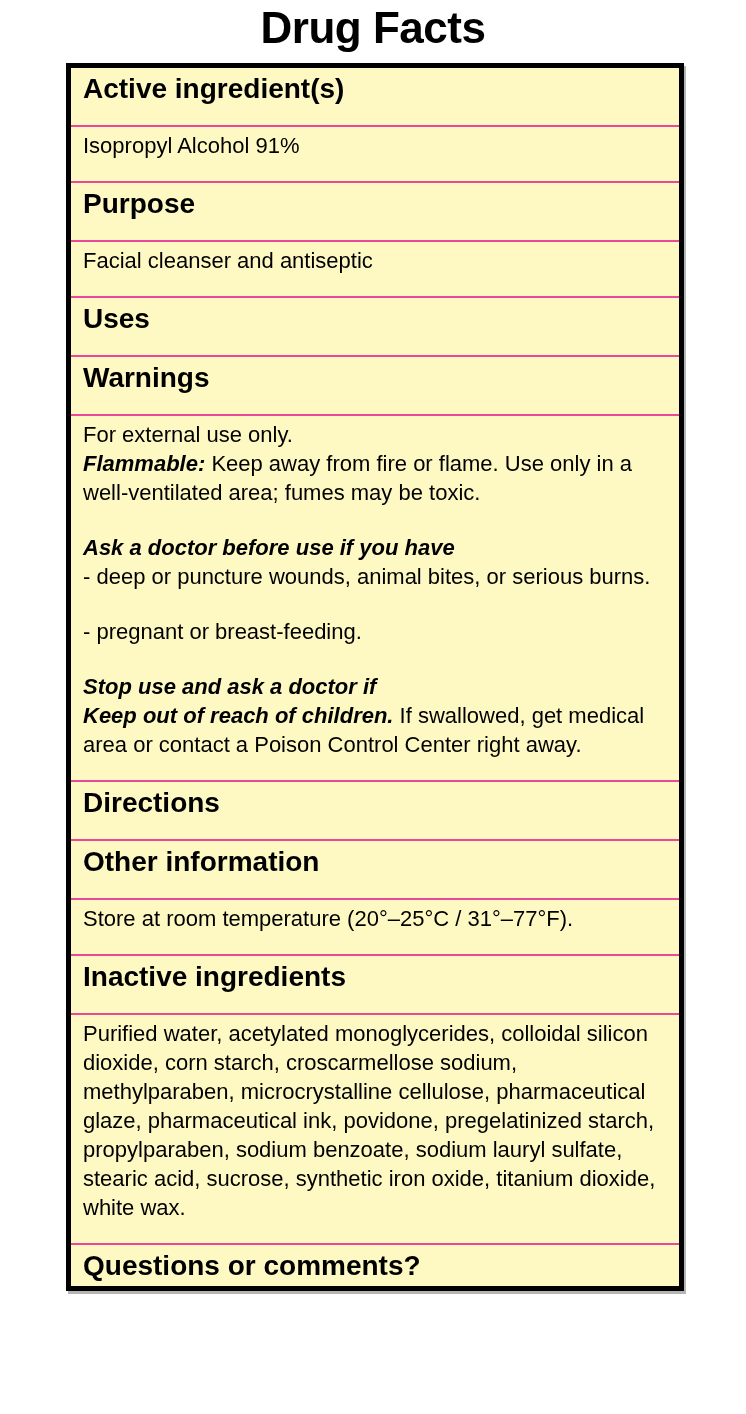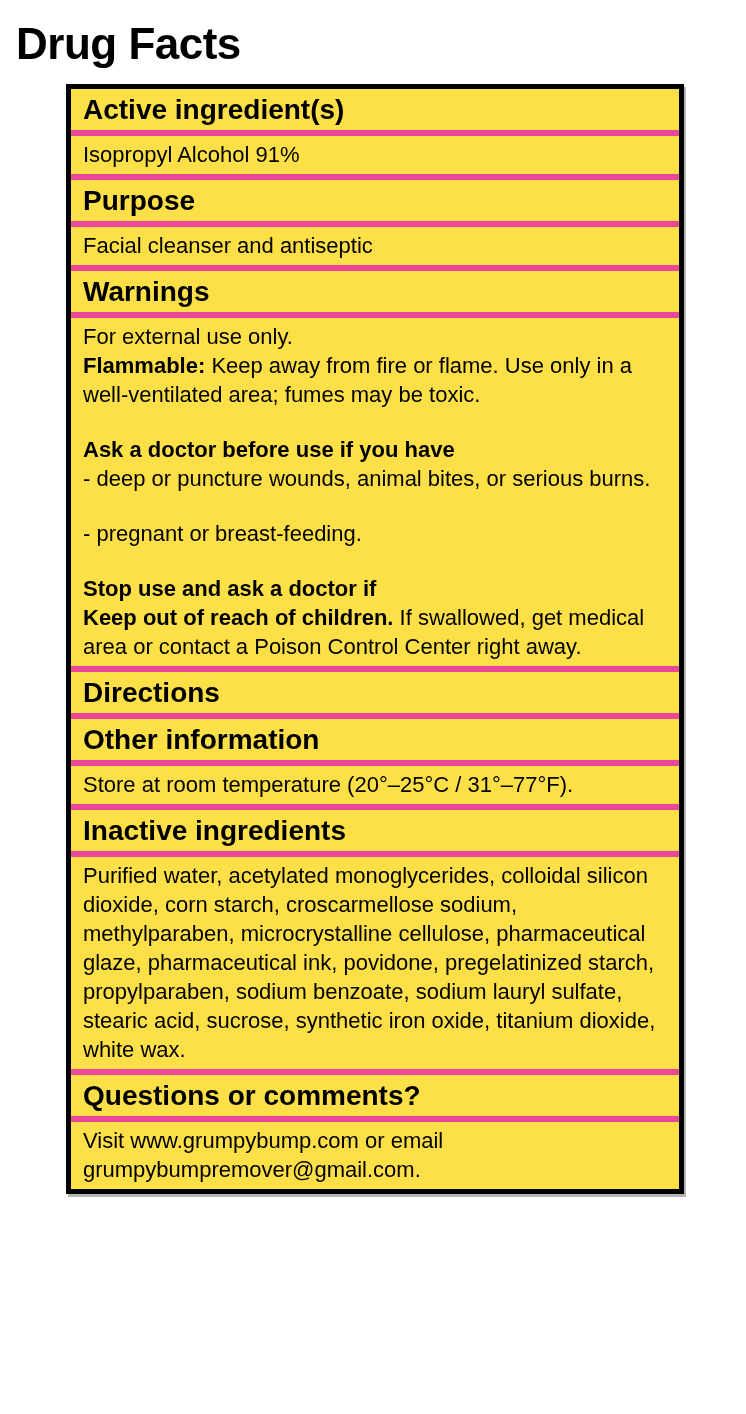--- a/index.html
+++ b/index.html
@@ -5,68 +5,70 @@
   html, body { margin: 0; padding: 0; background: #ffffff; }
   .page {
     width: 746px; height: 1414px;
     background: #ffffff;
     color: #000;
     font-family: "Liberation Sans", sans-serif;
     position: relative;
     overflow: hidden;
   }
   .title {
-    margin: 16px;
+    margin: 0;
     padding-top: 4px;
+    text-align: center;
     font-size: 44px;
     font-weight: bold;
     letter-spacing: -0.5px;
     line-height: 1.1;
   }
   .facts-box {
     width: 618px;
     margin: 11px auto 0 auto;
     margin-left: 66px;
     border: 5px solid #000;
     box-shadow: 2px 3px 0 rgba(120,120,120,0.55);
     box-sizing: border-box;
-    background: #fde047;
+    background: #fef9c3;
   }
   .row { box-sizing: border-box; }
-  .row + .row { border-top: 6px solid #ec4899; }
+  .row + .row { border-top: 2px solid #ec4899; margin-top: 16px; }
   .row.heading {
     font-size: 28px;
     font-weight: bold;
     line-height: 30px;
     padding: 6px 12px 5px 12px;
   }
   .row.body {
     font-size: 22px;
     line-height: 29px;
     padding: 4px 12px 5px 12px;
   }
   .para { margin: 0; }
   .para.gap-after { margin-bottom: 26px; }
-  .bold-inline { font-weight: bold; }
+  .bold-inline { font-weight: bold; font-style: italic; }
 </style>
 </head>
 <body>
 
 <div class="page">
 
   <h1 class="title">Drug Facts</h1>
 
   <div class="facts-box">
 
     <div class="row heading">Active ingredient(s)</div>
     <div class="row body">Isopropyl Alcohol 91%</div>
 
     <div class="row heading">Purpose</div>
     <div class="row body">Facial cleanser and antiseptic</div>
 
+    <div class="row heading">Uses</div>
 
     <div class="row heading">Warnings</div>
     <div class="row body">
       <p class="para">For external use only.</p>
       <p class="para gap-after"><span class="bold-inline">Flammable:</span><span> Keep away from fire or flame. Use only in a well-ventilated area; fumes may be toxic.</span></p>
       <p class="para bold-inline">Ask a doctor before use if you have</p>
       <p class="para gap-after">- deep or puncture wounds, animal bites, or serious burns.</p>
       <p class="para gap-after">- pregnant or breast-feeding.</p>
       <p class="para bold-inline">Stop use and ask a doctor if</p>
       <p class="para"><span class="bold-inline">Keep out of reach of children.</span><span> If swallowed, get medical area or contact a Poison Control Center right away.</span></p>
@@ -74,16 +76,15 @@
 
     <div class="row heading">Directions</div>
 
     <div class="row heading">Other information</div>
     <div class="row body">Store at room temperature (20°–25°C / 31°–77°F).</div>
 
     <div class="row heading">Inactive ingredients</div>
     <div class="row body">Purified water, acetylated monoglycerides, colloidal silicon dioxide, corn starch, croscarmellose sodium, methylparaben, microcrystalline cellulose, pharmaceutical glaze, pharmaceutical ink, povidone, pregelatinized starch, propylparaben, sodium benzoate, sodium lauryl sulfate, stearic acid, sucrose, synthetic iron oxide, titanium dioxide, white wax.</div>
 
     <div class="row heading">Questions or comments?</div>
-    <div class="row body">Visit www.grumpybump.com or email grumpybumpremover@gmail.com.</div>
 
   </div>
 </div>
 
 </body></html>

